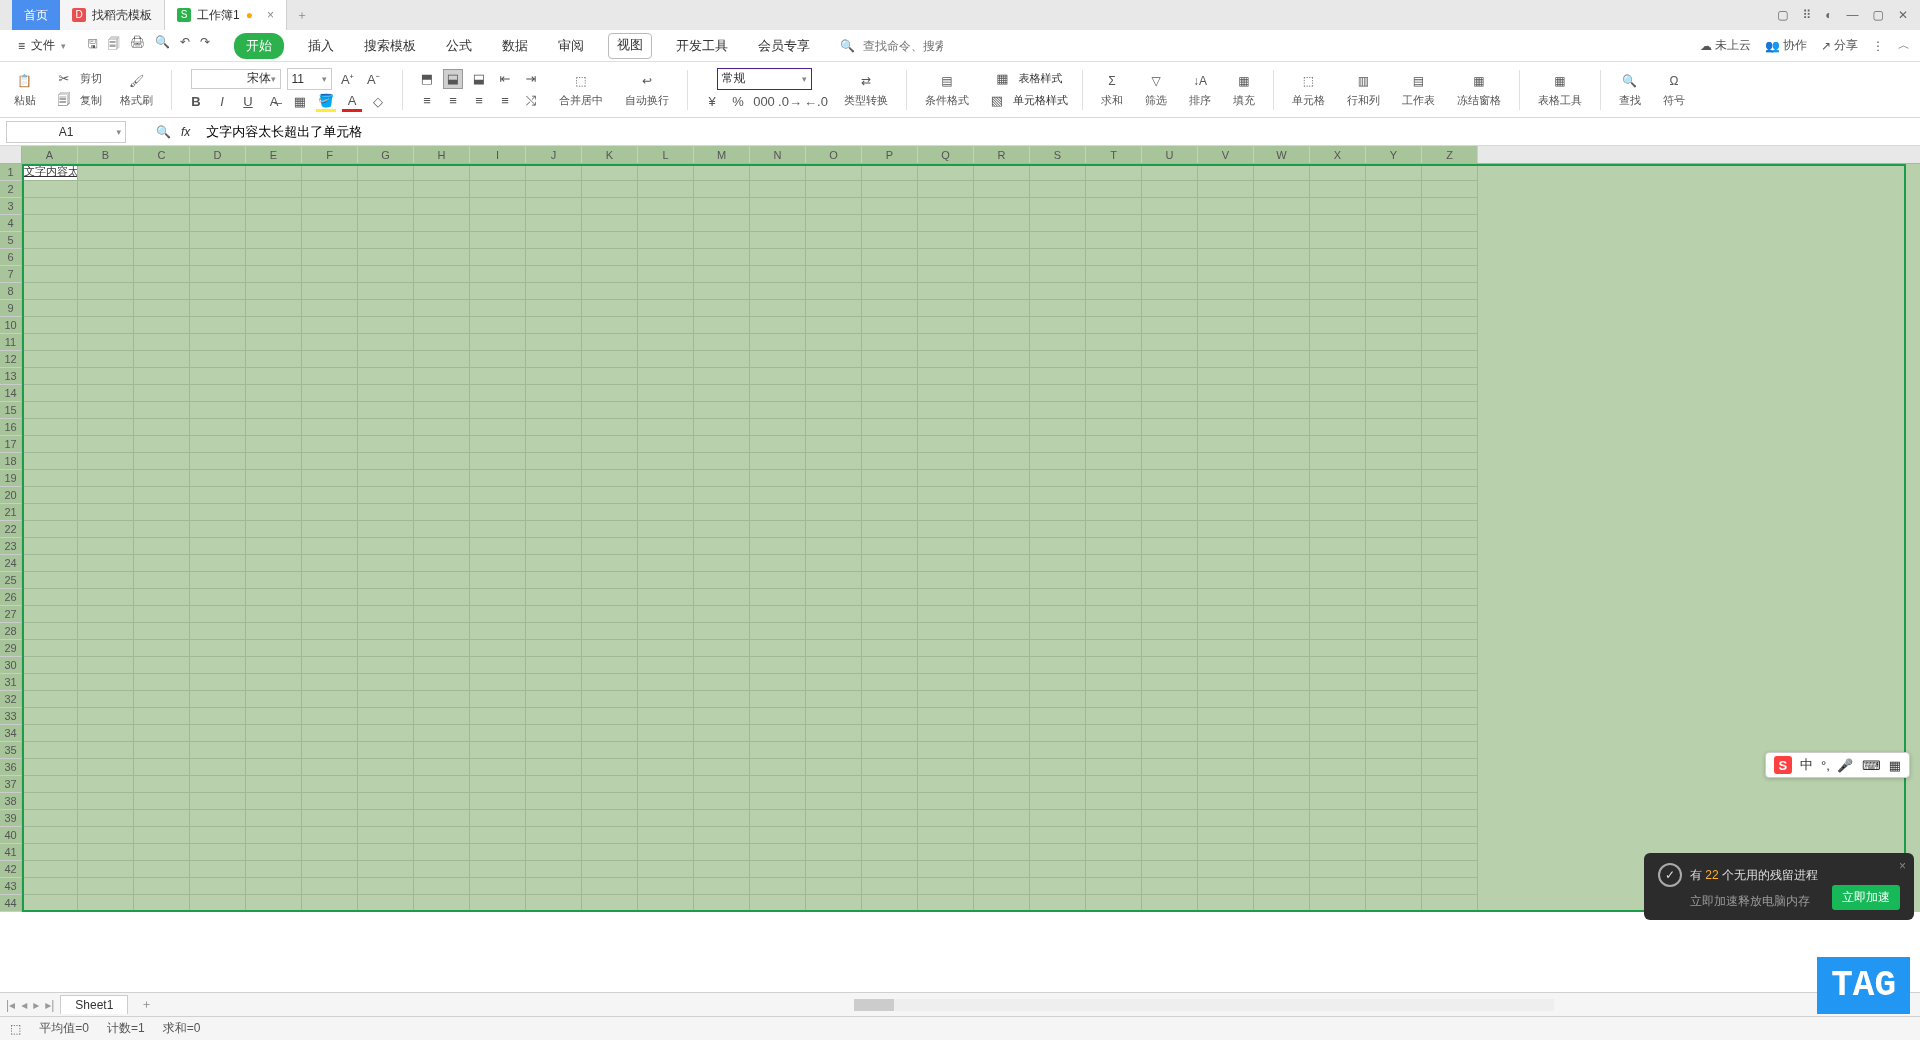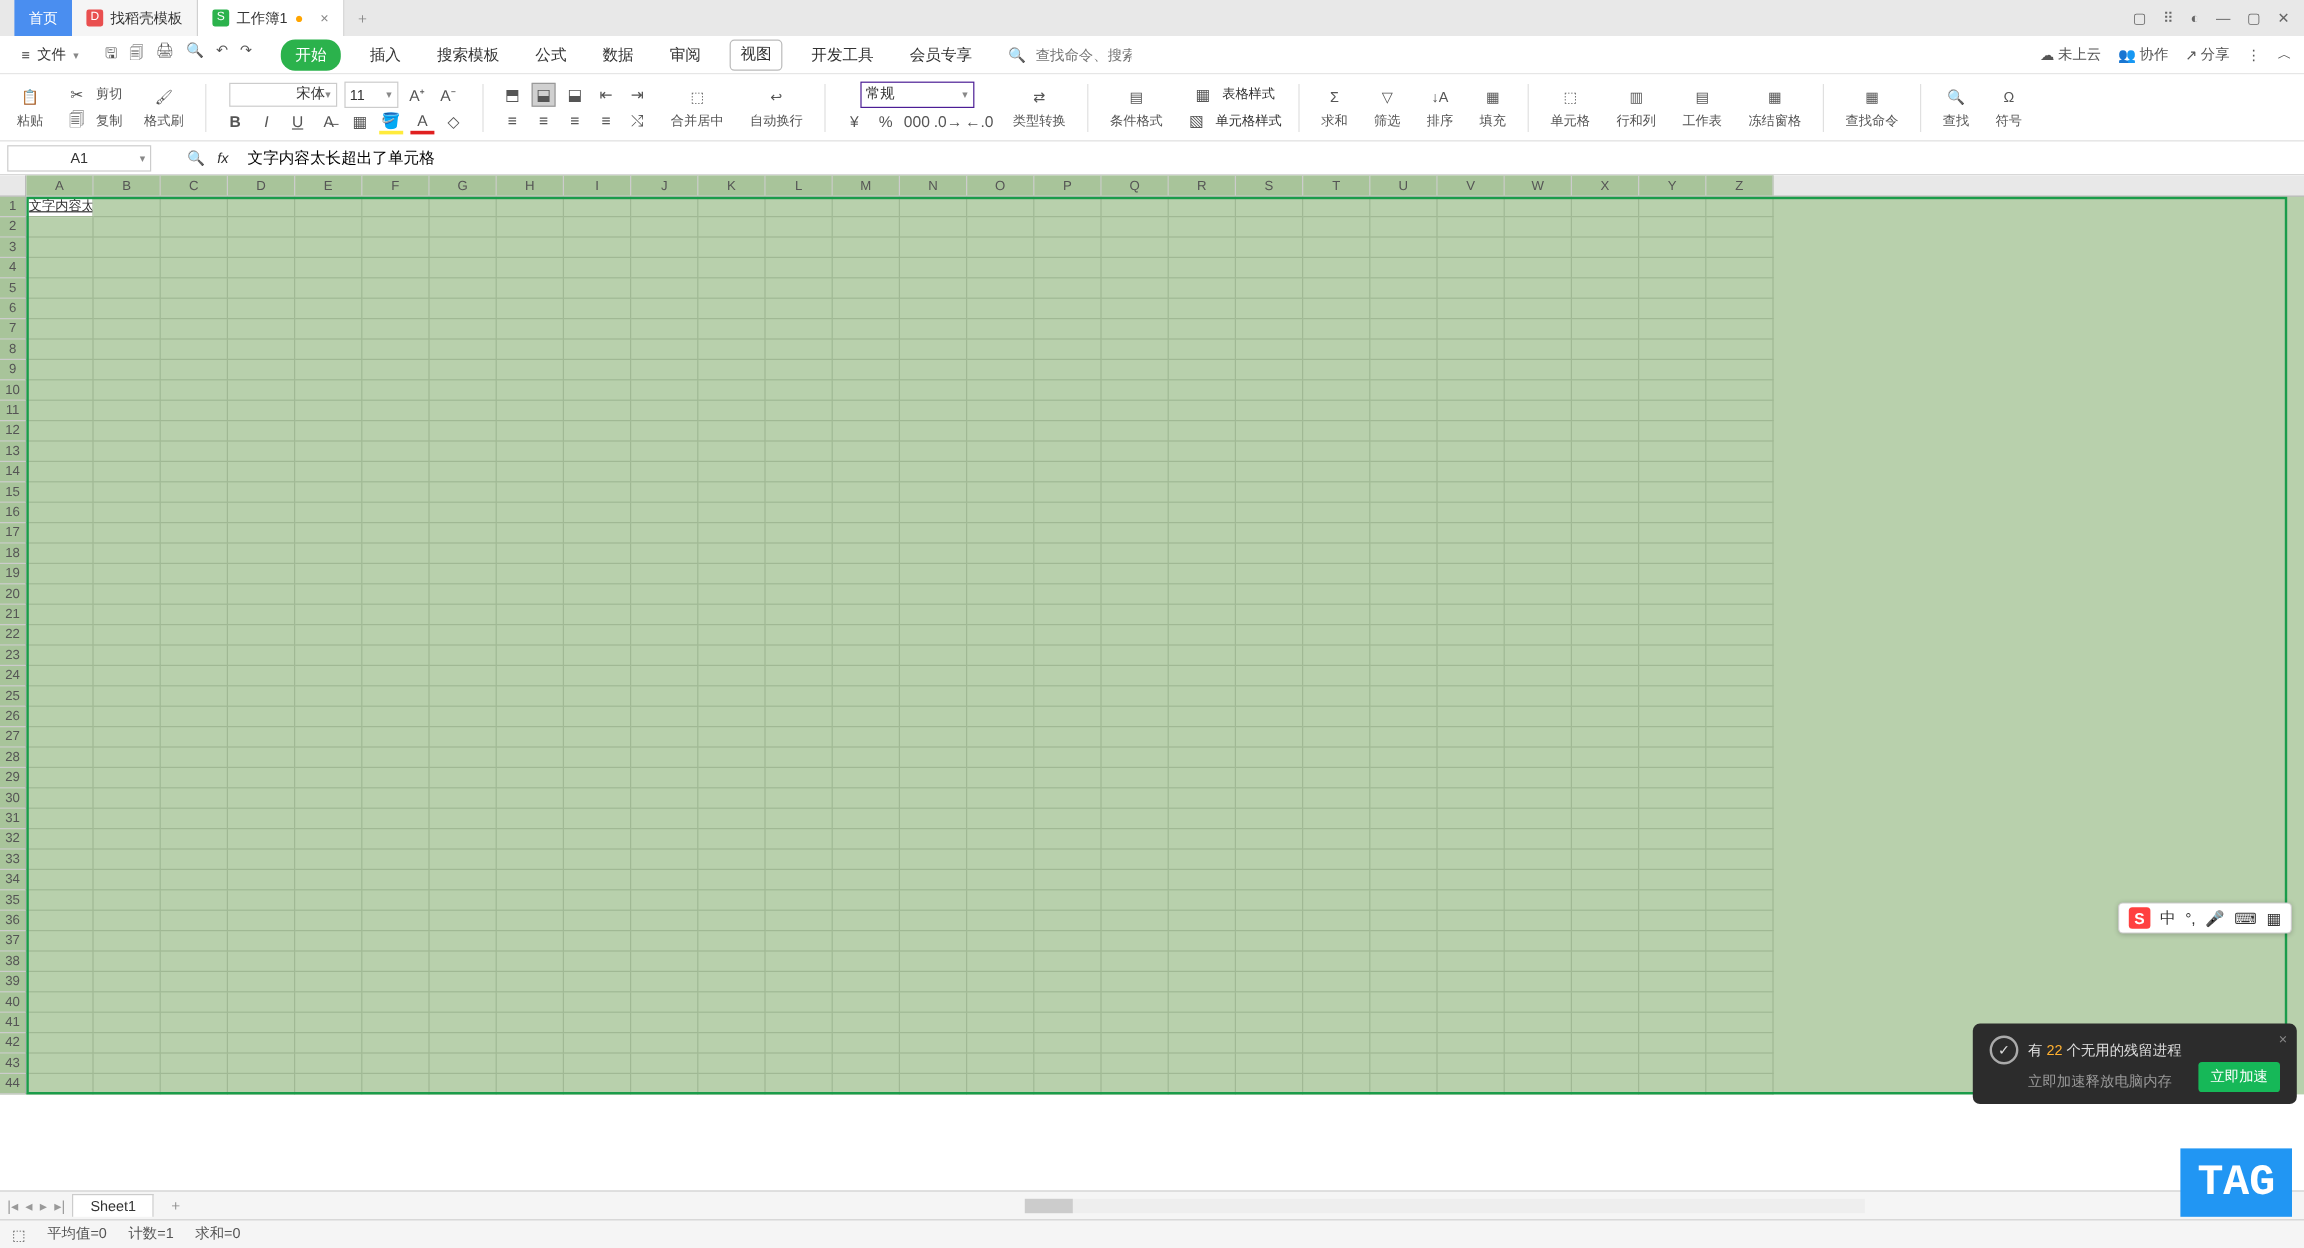--- a/index.html
+++ b/index.html
@@ -287,21 +287,21 @@
       <span class="icon-box">▤</span>
       <span class="lbl">工作表</span>
     </div>
   <div class="btn-large">
       <span class="icon-box">▦</span>
       <span class="lbl">冻结窗格</span>
     </div>
   <div class="sep"></div>
   <div class="btn-large">
       <span class="icon-box">▦</span>
-      <span class="lbl">查找命令</span>
+      <span class="lbl">表格工具</span>
     </div>
   <div class="sep"></div>
   <div class="btn-large">
       <span class="icon-box">🔍</span>
       <span class="lbl">查找</span>
     </div>
   <div class="btn-large">
       <span class="icon-box">Ω</span>
       <span class="lbl">符号</span>
     </div>

